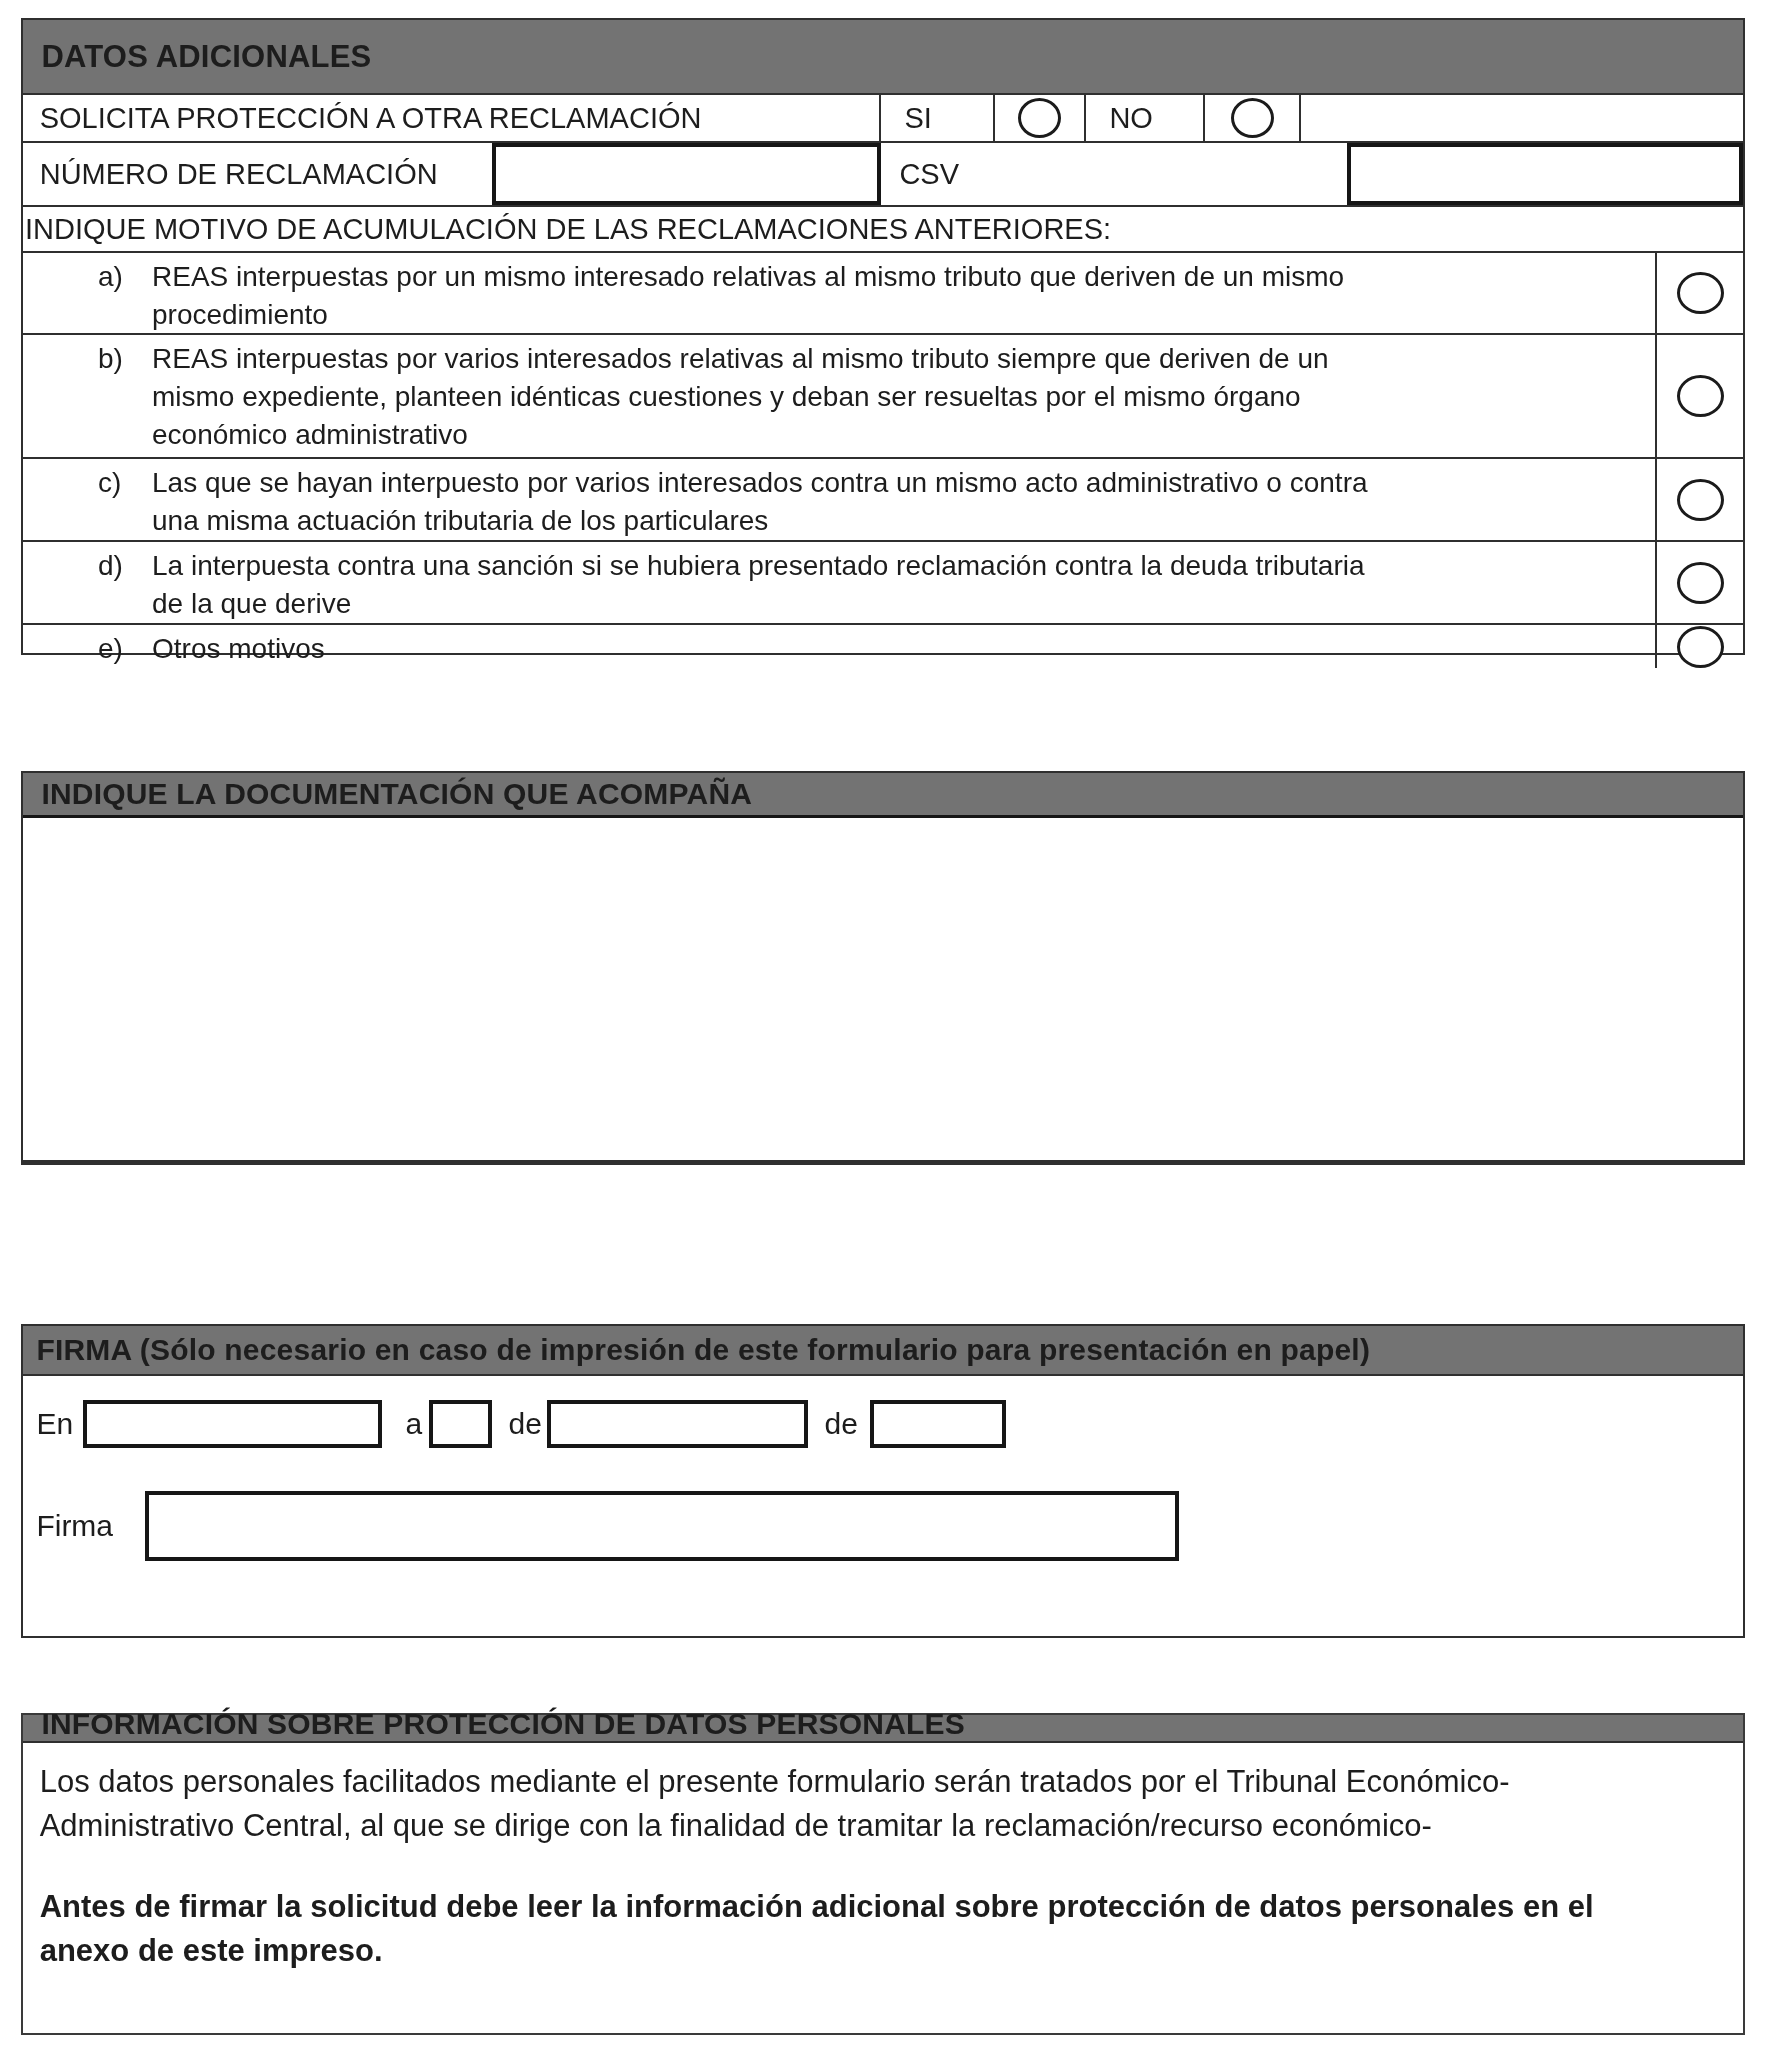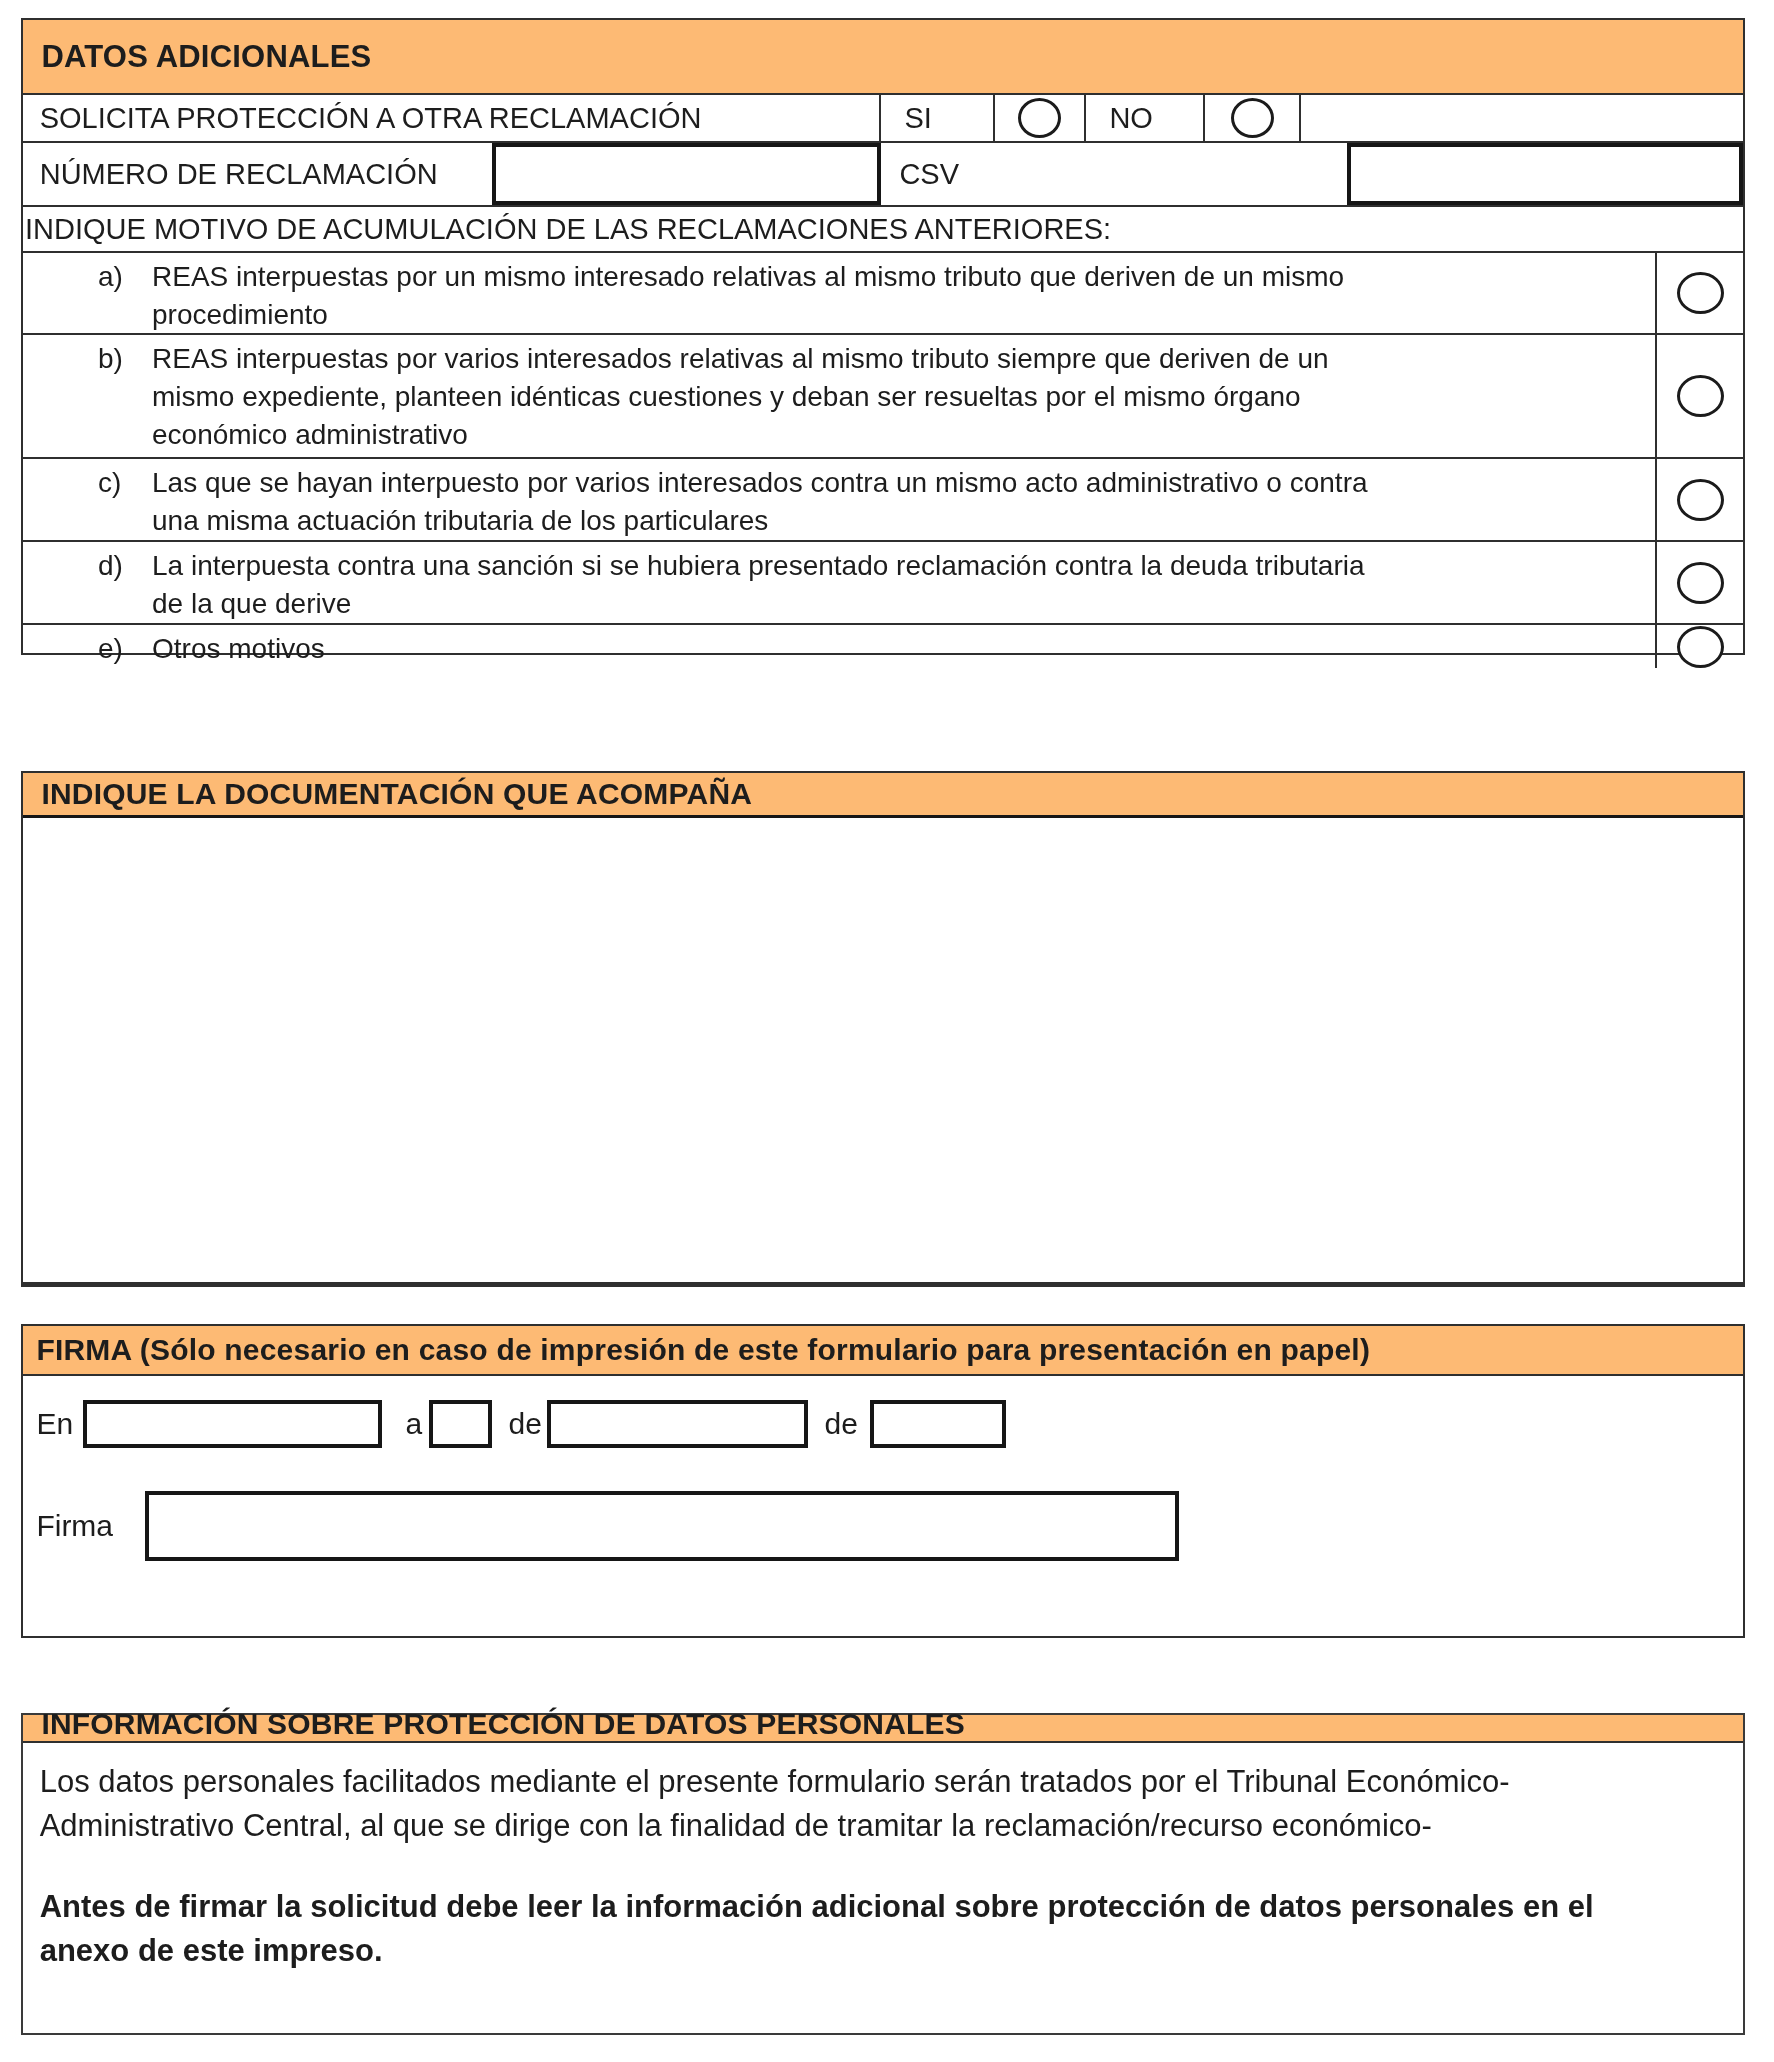--- a/index.html
+++ b/index.html
@@ -3,21 +3,21 @@
 <meta charset="utf-8">
 <style>
   html,body{margin:0;padding:0;background:#ffffff;}
   body{
     width:1775px;height:2062px;position:relative;
     font-family:"Liberation Sans", sans-serif;color:#1d1d1d;
     -webkit-font-smoothing:antialiased;
   }
   .section{position:absolute;left:21px;width:1724px;box-sizing:border-box;
     border:2.5px solid #2f2f2f;background:#fff;}
-  .hdr{background:#fdba74;display:flex;align-items:center;
+  .hdr{background:#737373;display:flex;align-items:center;
     padding-left:18.4px;font-weight:bold;box-sizing:border-box;
     border-bottom:2.5px solid #2f2f2f;font-size:30px;letter-spacing:0.2px;}
   .row{display:flex;align-items:stretch;box-sizing:border-box;
     border-bottom:2.5px solid #2f2f2f;overflow:visible;}
   .cell{display:flex;align-items:center;box-sizing:border-box;font-size:29px;}
   .brd-r{border-right:2.5px solid #2f2f2f;}
   .thick{box-sizing:border-box;border:4.2px solid #161616;background:#fff;}
   .radio{border:3.3px solid #1b1b1b;border-radius:50%;background:#fff;box-sizing:border-box;}
   .radio-sm{width:43px;height:40px;}
   .radio-md{width:47px;height:42px;}
@@ -43,21 +43,21 @@
   .m-letter{width:129px;padding-left:75px;box-sizing:border-box;
     font-size:28px;line-height:38px;padding-top:4.2px;}
   .m-text{flex:1;font-size:28px;line-height:38px;padding-top:4.2px;padding-right:16.7px;}
   .m-text div{white-space:nowrap;}
   .m-circle{width:86px;border-left:2.5px solid #2f2f2f;display:flex;
     align-items:center;justify-content:center;}
   .h-a{height:82px;} .h-b{height:124px;} .h-c{height:83px;} .h-d{height:83px;}
   .h-e{height:43px;border-bottom:none;}
 
   
-  .sec2{top:771px;height:516px;border-bottom-width:5px;display:flex;flex-direction:column;}
+  .sec2{top:771px;height:394px;border-bottom-width:5px;display:flex;flex-direction:column;}
   .sec2 .hdr{height:45px;border-bottom:3.3px solid #161616;}
   .doc-box{flex:1;background:#fff;}
 
   
   .sec3{top:1324px;height:314px;}
   .sec3 .hdr{height:50px;padding-left:13.4px;}
   .inline-lbl{font-size:30px;white-space:nowrap;}
   .en-row{margin-top:24px;margin-left:13.4px;display:flex;align-items:center;}
   .lugar-box{width:299px;height:48px;margin-left:10px;}
   .lbl-a{margin-left:23.4px;}

